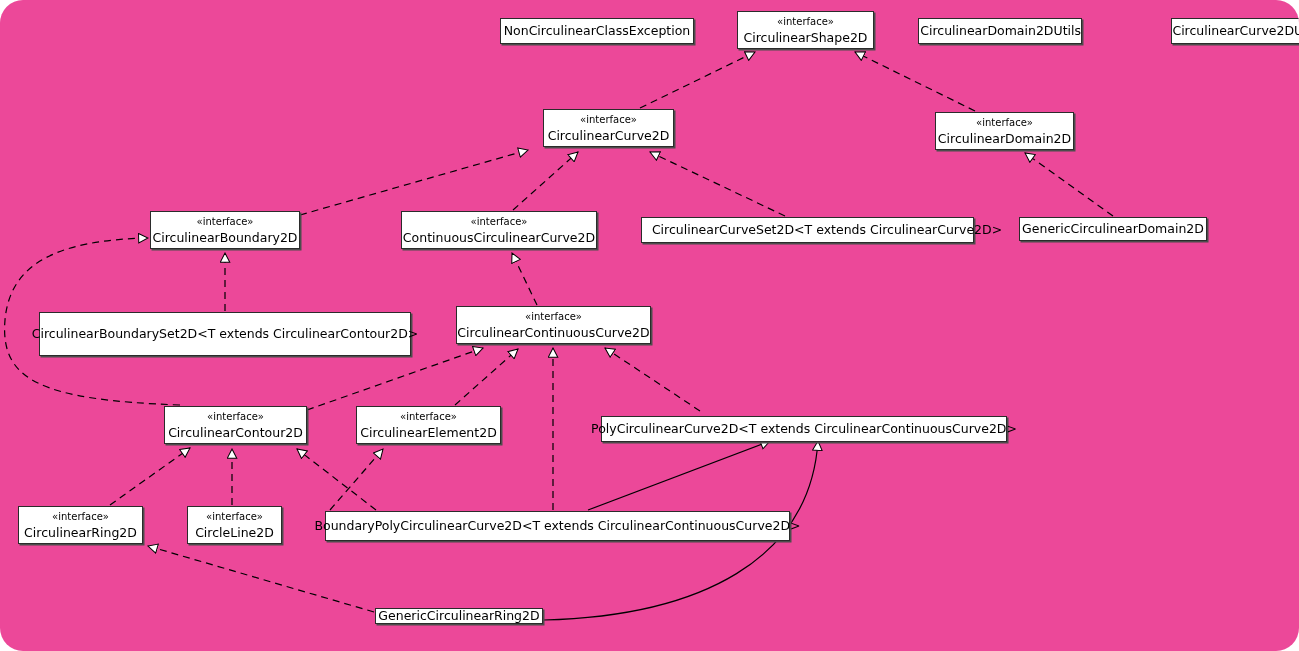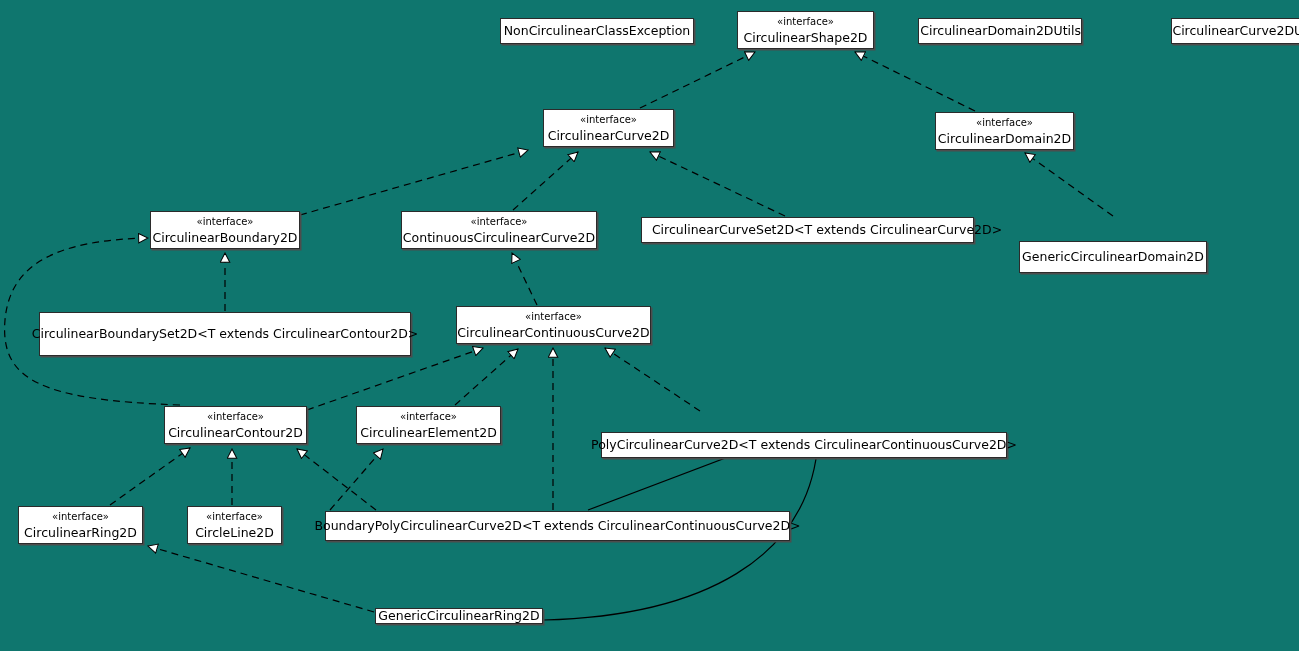--- a/index.html
+++ b/index.html
@@ -8,22 +8,23 @@
     padding: 0;
     background: #ffffff;
   }
   body {
     font-family: "DejaVu Sans", "Liberation Sans", sans-serif;
   }
   #diagram {
     position: relative;
     width: 1299px;
     height: 651px;
-    background: #0f766e;
+    background: #ec4899;
     overflow: hidden;
+    border-radius: 23px;
   }
   #edges {
     position: absolute;
     left: 0;
     top: 0;
     width: 1299px;
     height: 651px;
     pointer-events: none;
   }
   .node {
@@ -115,39 +116,39 @@
         <span class="stereo">«interface»</span>
         <span class="nname">CirculinearBoundary2D</span>
       </div>
       <div class="node" style="left: 401px; top: 211px; width: 196px; height: 38px;">
         <span class="stereo">«interface»</span>
         <span class="nname">ContinuousCirculinearCurve2D</span>
       </div>
       <div class="node" style="left: 641px; top: 217px; width: 333px; height: 26px; padding-left: 39px;">
         <span class="nname">CirculinearCurveSet2D&lt;T extends CirculinearCurve2D&gt;</span>
       </div>
-      <div class="node" style="left: 1019px; top: 217px; width: 188px; height: 32px; margin-top: 24px;">
+      <div class="node" style="left: 1019px; top: 217px; width: 188px; height: 24px;">
         <span class="nname">GenericCirculinearDomain2D</span>
       </div>
       <div class="node" style="left: 39px; top: 312px; width: 372px; height: 44px;">
         <span class="nname">CirculinearBoundarySet2D&lt;T extends CirculinearContour2D&gt;</span>
       </div>
       <div class="node" style="left: 456px; top: 306px; width: 195px; height: 38px;">
         <span class="stereo">«interface»</span>
         <span class="nname">CirculinearContinuousCurve2D</span>
       </div>
       <div class="node" style="left: 164px; top: 406px; width: 143px; height: 38px;">
         <span class="stereo">«interface»</span>
         <span class="nname">CirculinearContour2D</span>
       </div>
       <div class="node" style="left: 356px; top: 406px; width: 145px; height: 38px;">
         <span class="stereo">«interface»</span>
         <span class="nname">CirculinearElement2D</span>
       </div>
-      <div class="node" style="left: 601px; top: 432px; width: 406px; height: 26px;">
+      <div class="node" style="left: 601px; top: 416px; width: 406px; height: 26px;">
         <span class="nname">PolyCirculinearCurve2D&lt;T extends CirculinearContinuousCurve2D&gt;</span>
       </div>
       <div class="node" style="left: 18px; top: 506px; width: 125px; height: 38px;">
         <span class="stereo">«interface»</span>
         <span class="nname">CirculinearRing2D</span>
       </div>
       <div class="node" style="left: 187px; top: 506px; width: 95px; height: 38px;">
         <span class="stereo">«interface»</span>
         <span class="nname">CircleLine2D</span>
       </div>

